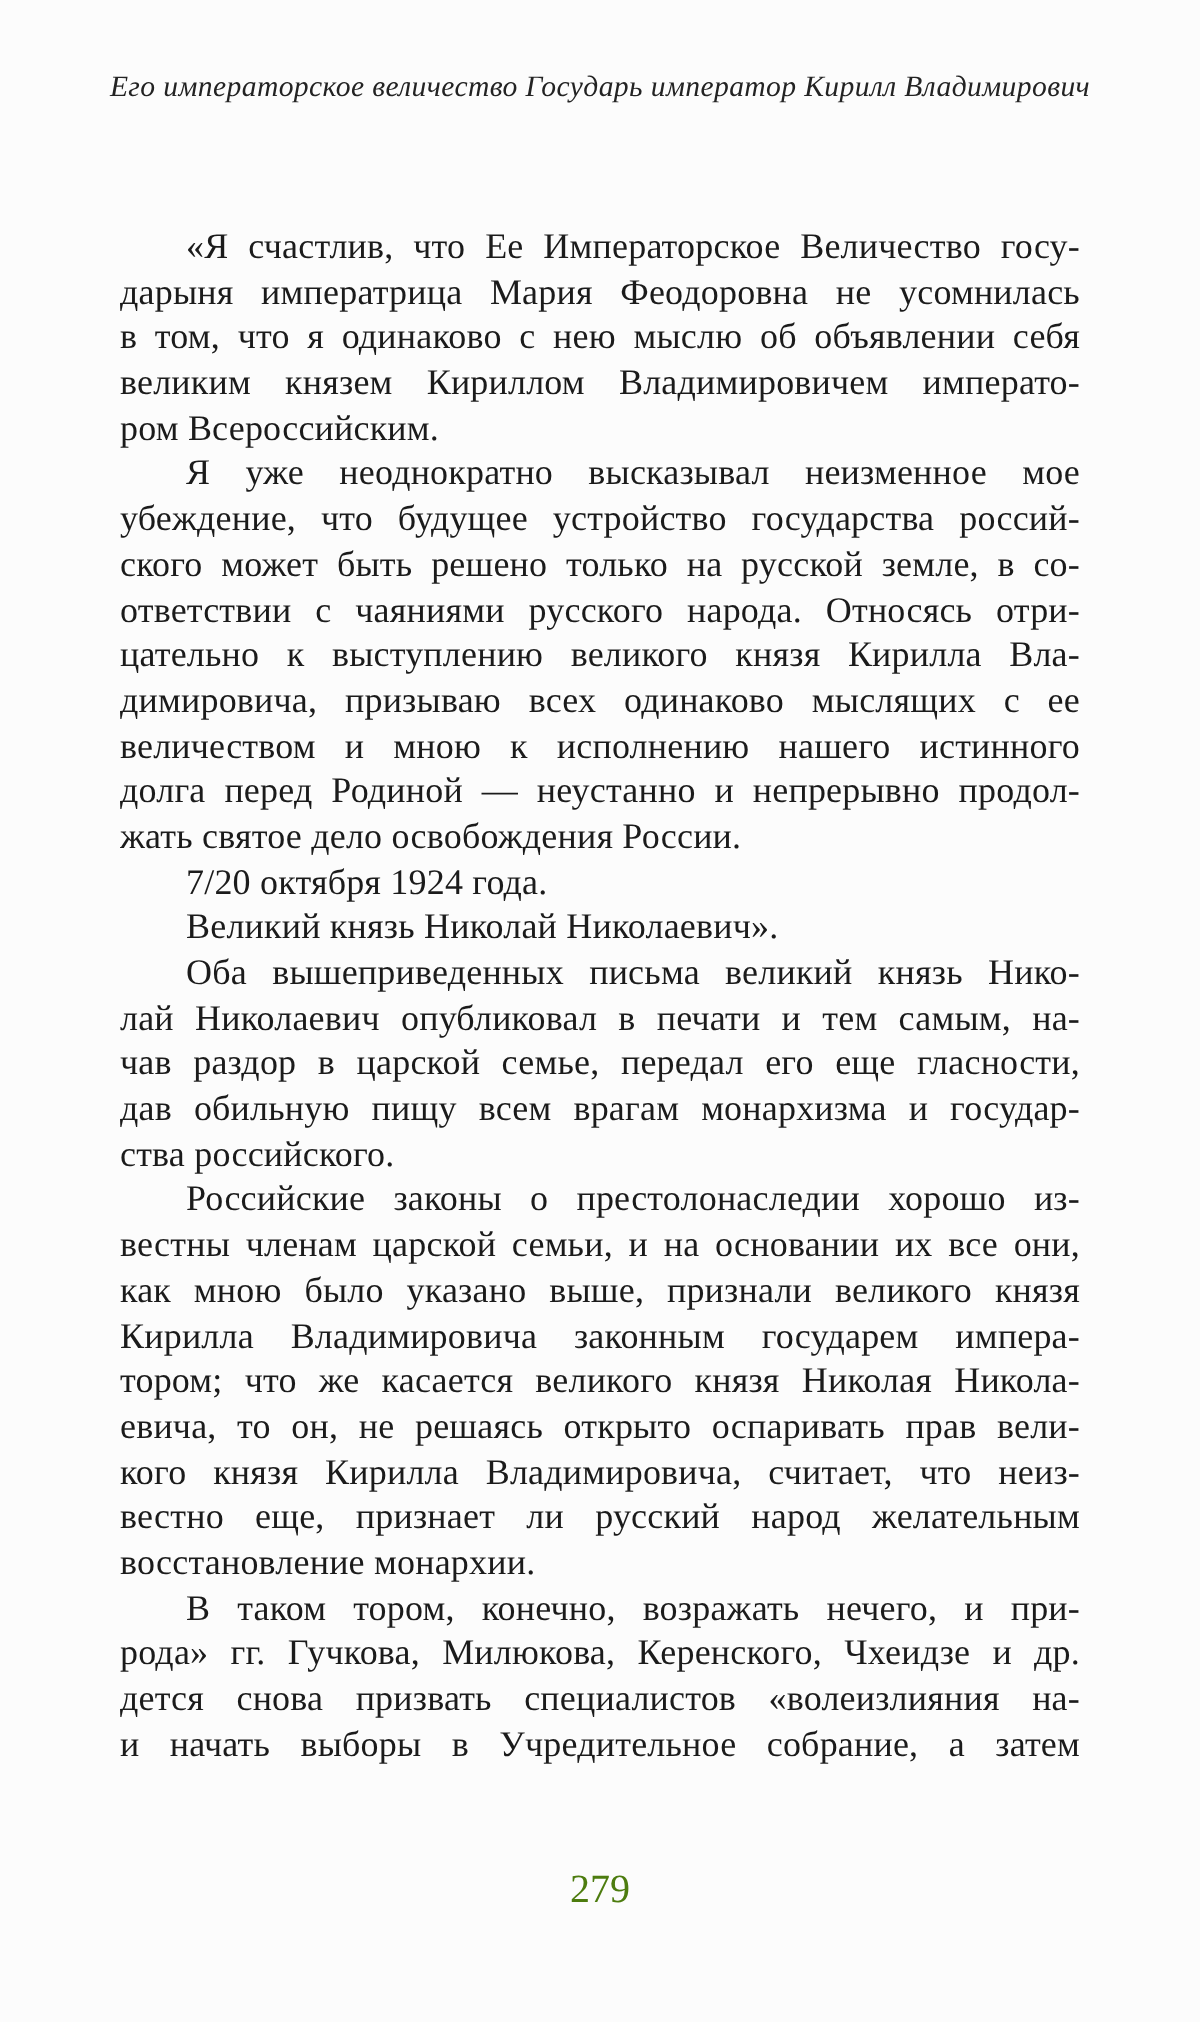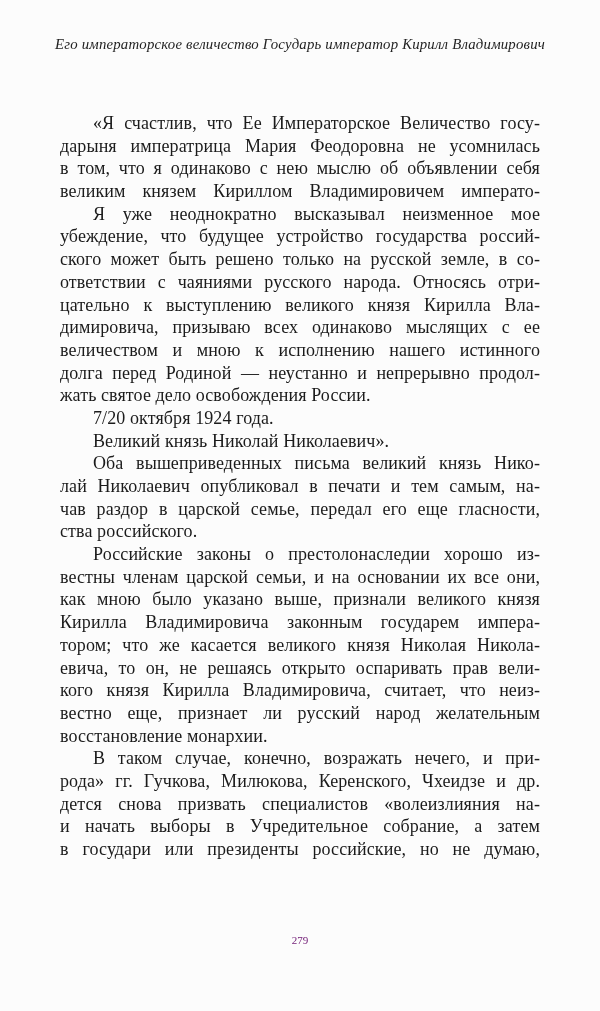--- a/index.html
+++ b/index.html
@@ -51,36 +51,37 @@
   }
   .line.indent {
     padding-left: 33px;
   }
   .page-number {
     position: absolute;
     top: 934px;
     left: 0;
     width: 600px;
     text-align: center;
-    font-size: 11px;
-    color: #701a75;
+    font-size: 20px;
+    color: #4d7c0f;
   }
 </style>
 </head>
 <body>
 
 <div class="page">
   <div class="running-header">Его императорское величество Государь император Кирилл Владимирович</div>
 
   <div class="text-block">
       <div class="paragraph">
         <div class="line just indent">«Я счастлив, что Ее Императорское Величество госу-</div>
         <div class="line just">дарыня императрица Мария Феодоровна не усомнилась</div>
         <div class="line just">в том, что я одинаково с нею мыслю об объявлении себя</div>
         <div class="line just">великим князем Кириллом Владимировичем императо-</div>
+        <div class="line">ром Всероссийским.</div>
       </div>
       <div class="paragraph">
         <div class="line just indent">Я уже неоднократно высказывал неизменное мое</div>
         <div class="line just">убеждение, что будущее устройство государства россий-</div>
         <div class="line just">ского может быть решено только на русской земле, в со-</div>
         <div class="line just">ответствии с чаяниями русского народа. Относясь отри-</div>
         <div class="line just">цательно к выступлению великого князя Кирилла Вла-</div>
         <div class="line just">димировича, призываю всех одинаково мыслящих с ее</div>
         <div class="line just">величеством и мною к исполнению нашего истинного</div>
         <div class="line just">долга перед Родиной — неустанно и непрерывно продол-</div>
@@ -89,36 +90,36 @@
       <div class="paragraph">
         <div class="line indent">7/20 октября 1924 года.</div>
       </div>
       <div class="paragraph">
         <div class="line indent">Великий князь Николай Николаевич».</div>
       </div>
       <div class="paragraph">
         <div class="line just indent">Оба вышеприведенных письма великий князь Нико-</div>
         <div class="line just">лай Николаевич опубликовал в печати и тем самым, на-</div>
         <div class="line just">чав раздор в царской семье, передал его еще гласности,</div>
+        <div class="line just">дав обильную пищу всем врагам монархизма и государ-</div>
         <div class="line">ства российского.</div>
       </div>
       <div class="paragraph">
         <div class="line just indent">Российские законы о престолонаследии хорошо из-</div>
         <div class="line just">вестны членам царской семьи, и на основании их все они,</div>
         <div class="line just">как мною было указано выше, признали великого князя</div>
         <div class="line just">Кирилла Владимировича законным государем импера-</div>
         <div class="line just">тором; что же касается великого князя Николая Никола-</div>
         <div class="line just">евича, то он, не решаясь открыто оспаривать прав вели-</div>
         <div class="line just">кого князя Кирилла Владимировича, считает, что неиз-</div>
         <div class="line just">вестно еще, признает ли русский народ желательным</div>
         <div class="line">восстановление монархии.</div>
       </div>
       <div class="paragraph">
-        <div class="line just indent">В таком случае, конечно, возражать нечего, и при-</div>
+        <div class="line just indent">В таком тором, конечно, возражать нечего, и при-</div>
         <div class="line just">рода» гг. Гучкова, Милюкова, Керенского, Чхеидзе и др.</div>
         <div class="line just">дется снова призвать специалистов «волеизлияния на-</div>
         <div class="line just">и начать выборы в Учредительное собрание, а затем</div>
-        <div class="line just">в государи или президенты российские, но не думаю,</div>
       </div>
     </div>
 
   <div class="page-number">279</div>
 </div>
 
 </body></html>

